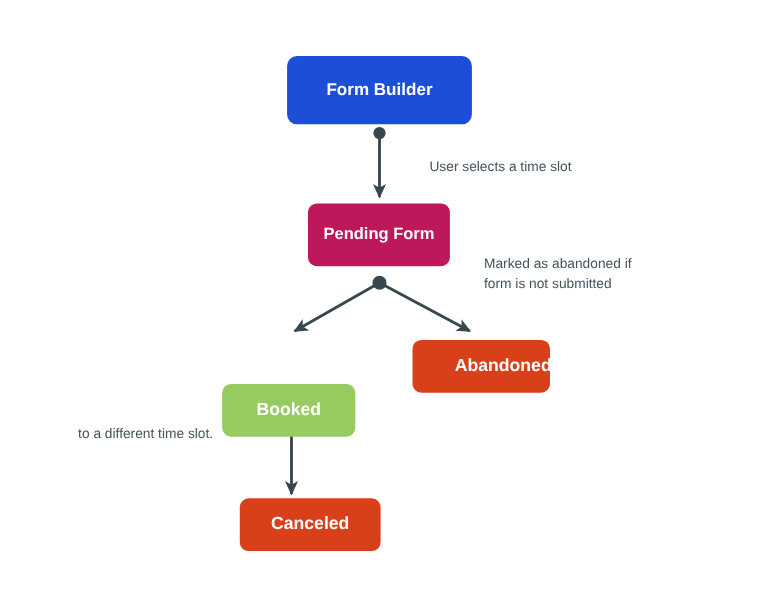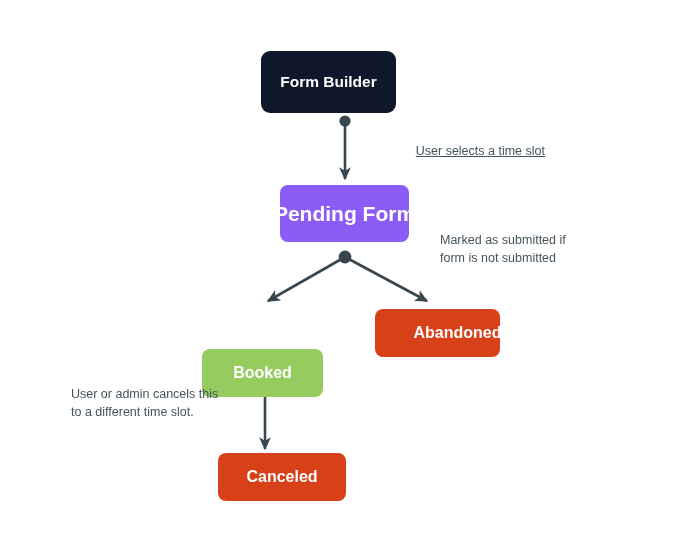--- a/index.html
+++ b/index.html
@@ -34,33 +34,33 @@
     border-radius: 8px;
     color: #ffffff;
     font-weight: bold;
     box-sizing: border-box;
     line-height: 1.18;
     z-index: 2;
   }
   .node-start {
     left: 261px;
     top: 51px;
-    width: 135px;
+    width: 168px;
     height: 62px;
-    background: #0f172a;
+    background: #1d4ed8;
     font-size: 15.5px;
     border-radius: 9px;
   }
   .node-pending {
     left: 280px;
     top: 185px;
     width: 129px;
     height: 57px;
-    background: #8b5cf6;
-    font-size: 21px;
+    background: #be185d;
+    font-size: 15px;
     line-height: 1.1;
   }
   .node-booked {
     left: 202px;
     top: 309px;
     width: 121px;
     height: 48px;
     background: #96cc5f;
     font-size: 16px;
     margin-top: 40px;
@@ -86,22 +86,21 @@
     position: absolute;
     color: #45535c;
     font-size: 12.5px;
     line-height: 1.45;
     z-index: 2;
   }
   .label-time-slot {
     left: 365px;
     top: 142px;
     width: 180px;
-    text-align: right;
-    text-decoration: underline;
+    text-align: center;
   }
   .label-abandoned-note {
     left: 440px;
     top: 231px;
     width: 160px;
     text-align: left;
   }
   .label-cancel-note {
     left: 71px;
     top: 385px;
@@ -167,22 +166,21 @@
 
   <div class="node node-canceled">
     <span class="lbl-line">Canceled</span>
   </div>
 
   <div class="edge-label label-time-slot">
     <span class="lbl-line">User selects a time slot</span>
   </div>
 
   <div class="edge-label label-abandoned-note">
-    <span class="lbl-line">Marked as submitted if</span>
+    <span class="lbl-line">Marked as abandoned if</span>
     <span class="lbl-line">form is not submitted</span>
   </div>
 
   <div class="edge-label label-cancel-note">
-    <span class="lbl-line">User or admin cancels this</span>
     <span class="lbl-line">to a different time slot.</span>
   </div>
 
 </div>
 
 </body></html>

